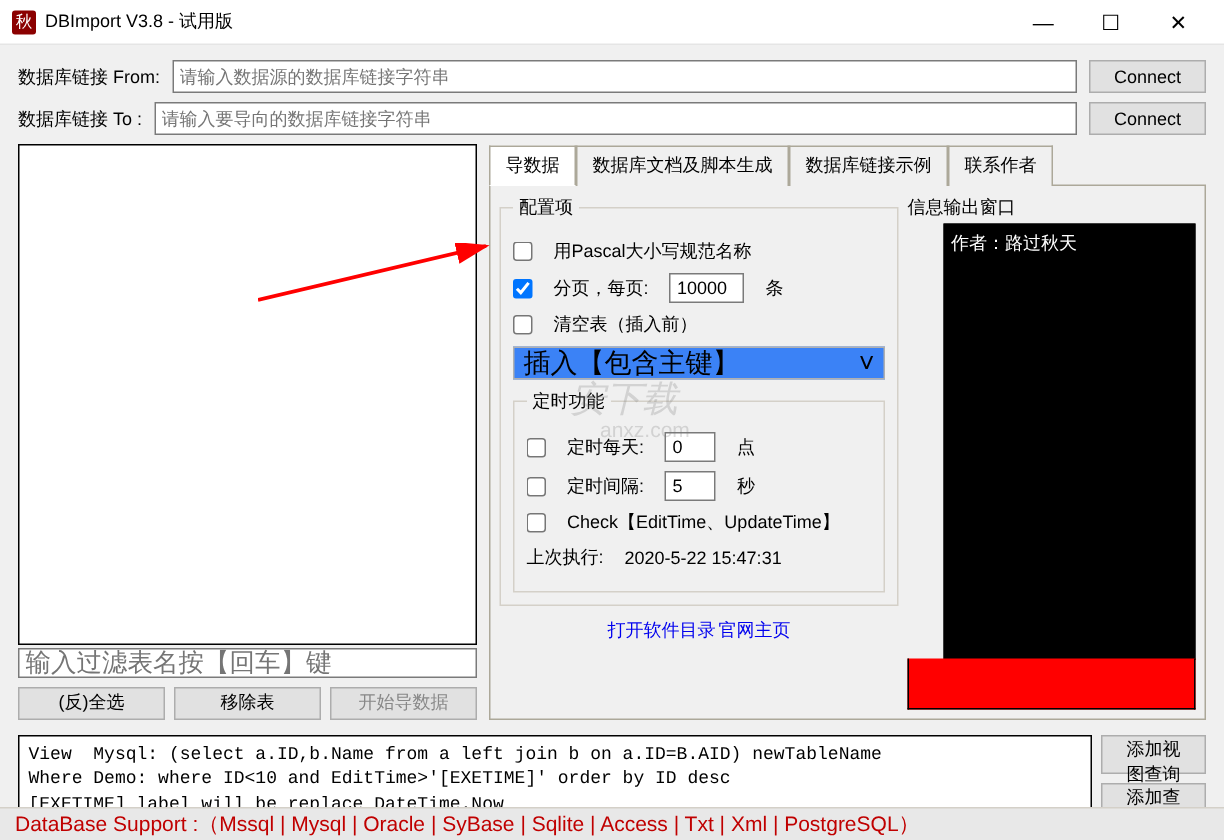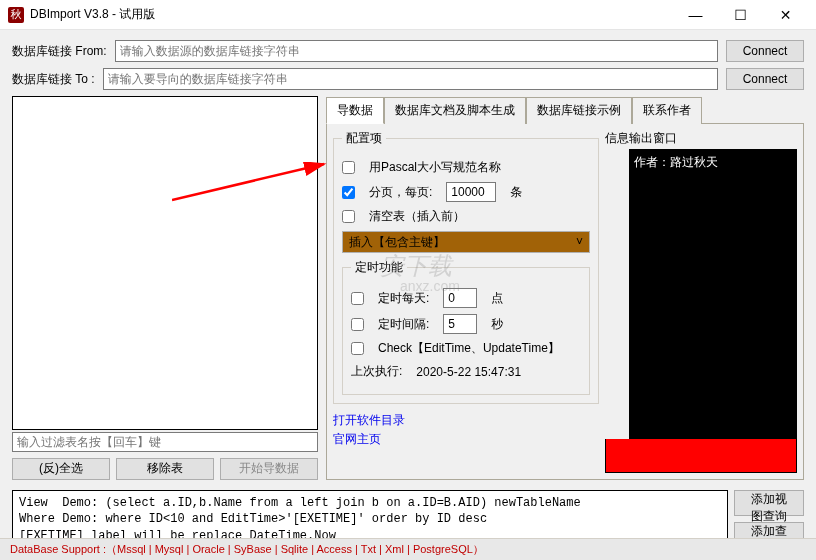--- a/index.html
+++ b/index.html
@@ -11,47 +11,47 @@
 .titlebar-btn { width: 45px; height: 30px; display: flex; align-items: center; justify-content: center; font-size: 14px; color: #000; }
 .content { padding: 10px 12px; background: #f0f0f0; height: calc(100% - 30px); display: flex; flex-direction: column; gap: 6px; }
 .row { display: flex; align-items: center; gap: 8px; }
 .label { font-size: 12px; color: #000; white-space: nowrap; }
 .textinput { border: 1px solid #7a7a7a; background: #fff; height: 22px; padding: 2px 4px; font-size: 12px; flex: 1; }
 .btn { border: 1px solid #adadad; background: #e1e1e1; height: 22px; padding: 0 12px; font-size: 12px; cursor: pointer; }
 .main-area { display: flex; gap: 8px; flex: 1; min-height: 0; }
 .left-panel { width: 306px; display: flex; flex-direction: column; }
 .left-panel .tables-label { margin-bottom: 4px; }
 .tables-box { flex: 1; border: 1px solid #000; background: #fff; }
-.filter-input { border: 1px solid #7a7a7a; height: 20px; padding: 2px 4px; font-size: 12px; margin-top: 2px; }
+.filter-input { border: 1px solid #7a7a7a; height: 20px; padding: 2px 4px; font-size: 17px; margin-top: 2px; }
 .left-btns { display: flex; gap: 6px; margin-top: 6px; }
 .left-btns .btn { flex: 1; }
 .left-btns .btn.disabled { color: #888; }
 .right-panel { flex: 1; display: flex; flex-direction: column; position: relative; }
 .tabs { display: flex; border-bottom: 1px solid #aca899; }
 .tab { padding: 4px 10px; border: 1px solid #aca899; border-bottom: none; background: #f0f0f0; font-size: 12px; cursor: pointer; margin-right: 0; position: relative; top: 1px; }
 .tab.active { background: #fff; border-bottom: 1px solid #fff; }
 .tab-content { flex: 1; border: 1px solid #aca899; border-top: none; background: #f0f0f0; padding: 6px; display: flex; gap: 6px; min-height: 0; }
 .config-panel { flex: 1; }
 .fieldset { border: 1px solid #d4d0c8; padding: 6px 8px 8px 8px; margin-bottom: 6px; }
 .fieldset legend { font-size: 12px; padding: 0 4px; }
 .config-row { display: flex; align-items: center; gap: 14px; margin: 6px 0; font-size: 12px; }
 .config-row input[type="checkbox"] { margin: 0; }
 .numbox { width: 50px; border: 1px solid #7a7a7a; height: 20px; padding: 2px 4px; font-size: 12px; }
-.dropdown { width: 100%; border: 1px solid #b0b0b0; background: #a16207; height: 22px; padding: 2px 6px; font-size: 12px; display: flex; justify-content: space-between; align-items: center; }
-.links-row { display: flex; gap: 2px; margin-top: 8px; justify-content: center; flex-direction: column; }
+.dropdown { width: 100%; border: 1px solid #b0b0b0; background: #3b82f6; height: 22px; padding: 2px 6px; font-size: 18px; display: flex; justify-content: space-between; align-items: center; }
+.links-row { display: flex; gap: 2px; margin-top: 8px; justify-content: center; }
 .link { color: #0000ee; font-size: 12px; cursor: pointer; }
 .info-panel { width: 192px; display: flex; flex-direction: column; }
 .info-label { font-size: 12px; margin-bottom: 2px; }
 .info-box { flex: 1; border: 1px solid #000; background: #000; color: #fff; padding: 4px; font-size: 12px; margin-left: 24px; }
 .red-bar { height: 34px; background: #ff0000; border: 1px solid #000; border-top: none; margin-top: -1px; }
 .bottom-area { display: flex; gap: 6px; margin-top: 4px; }
 .demo-box { flex: 1; border: 1px solid #000; background: #fff; padding: 4px 6px; font-family: "Courier New", monospace; font-size: 12px; line-height: 1.4; white-space: pre; overflow: hidden; }
 .bottom-btns { width: 70px; display: flex; flex-direction: column; gap: 6px; }
 .bottom-btns .btn { height: 26px; }
-.statusbar { position: absolute; bottom: 0; left: 0; right: 0; height: 22px; background: #e8e8e8; border-top: 1px solid #d4d0c8; display: flex; align-items: center; padding: 0 10px; font-size: 11px; color: #c00000; margin-top: 28px; }
+.statusbar { position: absolute; bottom: 0; left: 0; right: 0; height: 22px; background: #e8e8e8; border-top: 1px solid #d4d0c8; display: flex; align-items: center; padding: 0 10px; font-size: 14px; color: #c00000; margin-top: 28px; }
 .arrow-overlay { position: absolute; left: 172px; top: 162px; width: 160px; height: 40px; pointer-events: none; z-index: 100; }
 .watermark { position: absolute; left: 380px; top: 250px; font-size: 24px; color: rgba(120,120,120,0.25); pointer-events: none; z-index: 50; font-style: italic; }
 .watermark-sub { position: absolute; left: 400px; top: 278px; font-size: 14px; color: rgba(120,120,120,0.25); pointer-events: none; z-index: 50; }
 </style>
 </head>
 <body>
 
 <div class="titlebar">
   <span class="titlebar-icon">秋</span>
   <span class="titlebar-title">DBImport V3.8 - 试用版</span>
@@ -150,21 +150,21 @@
           <div class="info-box">
             <div>作者：路过秋天</div>
           </div>
           <div class="red-bar"></div>
         </div>
       </div>
     </div>
   </div>
 
   <div class="bottom-area">
-    <div class="demo-box"><span>View  Demo: (select a.ID,b.Name from a left join b on a.ID=B.AID) newTableName</span>
+    <div class="demo-box"><span>View  Mysql: (select a.ID,b.Name from a left join b on a.ID=B.AID) newTableName</span>
 <span>Where Demo: where ID&lt;10 and EditTime&gt;'[EXETIME]' order by ID desc</span>
 <span>[EXETIME] label will be replace DateTime.Now</span></div>
     <div class="bottom-btns">
       <button class="btn">添加视图查询</button>
       <button class="btn">添加查询条件</button>
     </div>
   </div>
 </div>
 
 <div class="statusbar">

